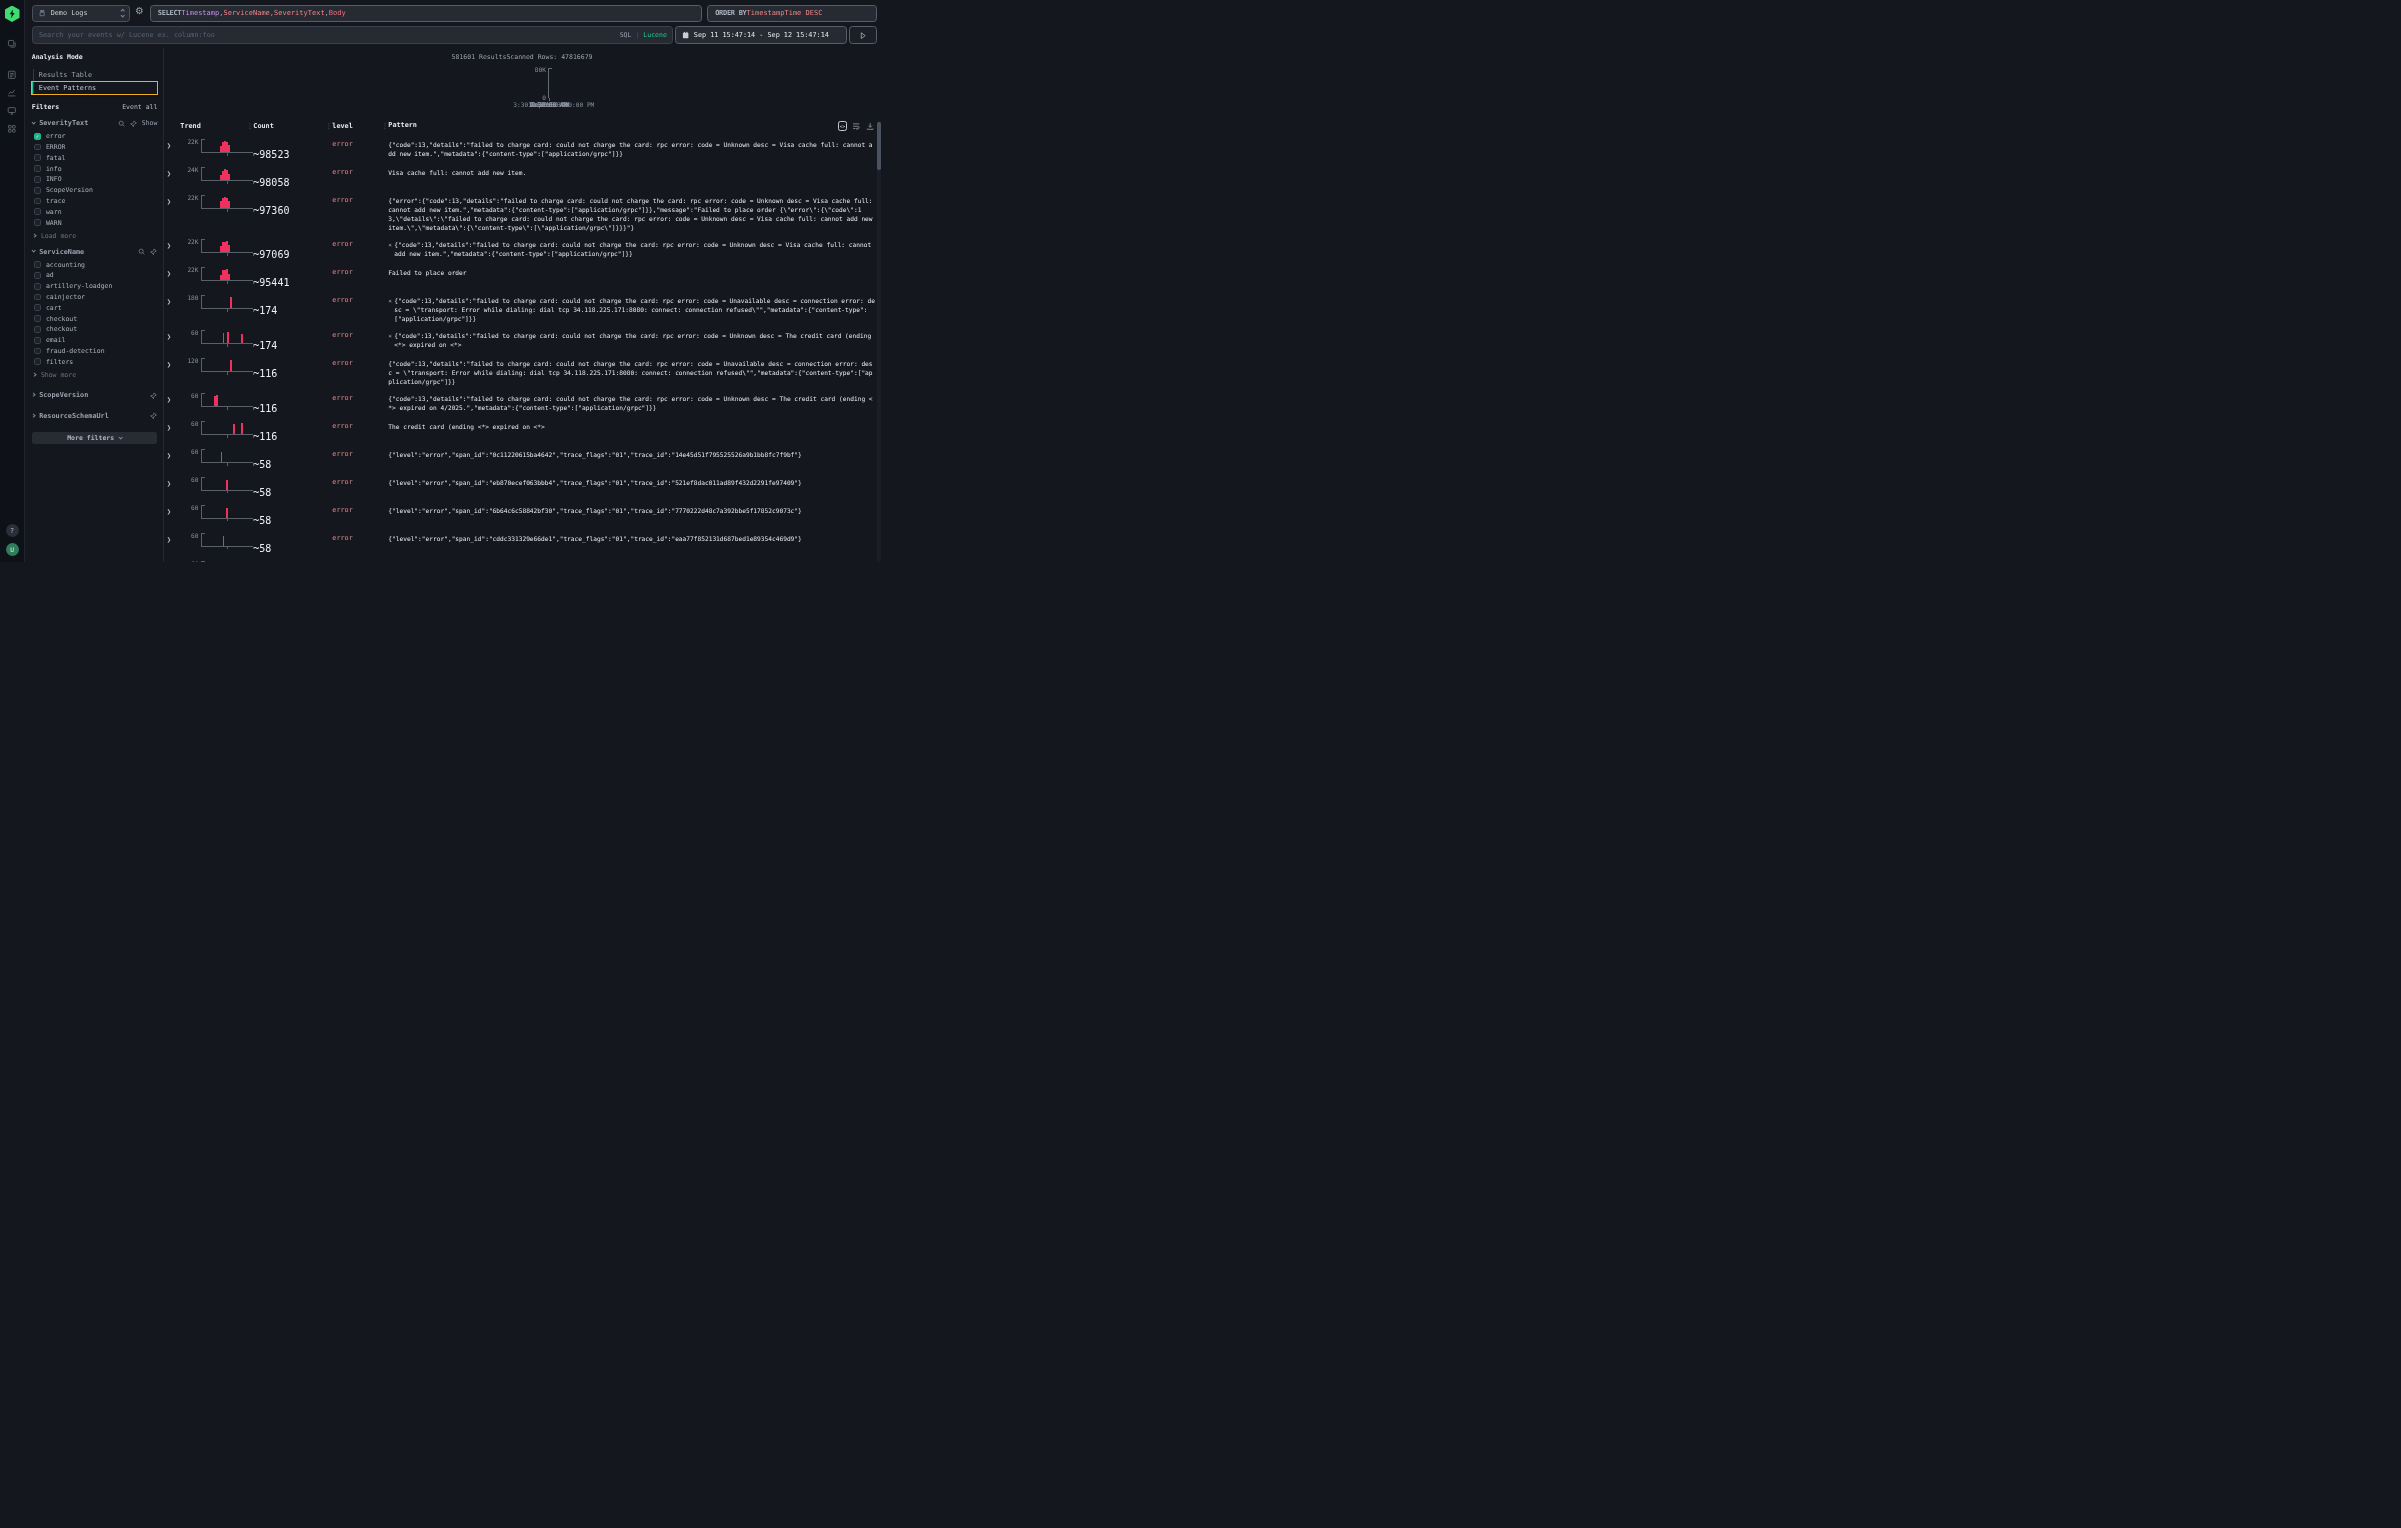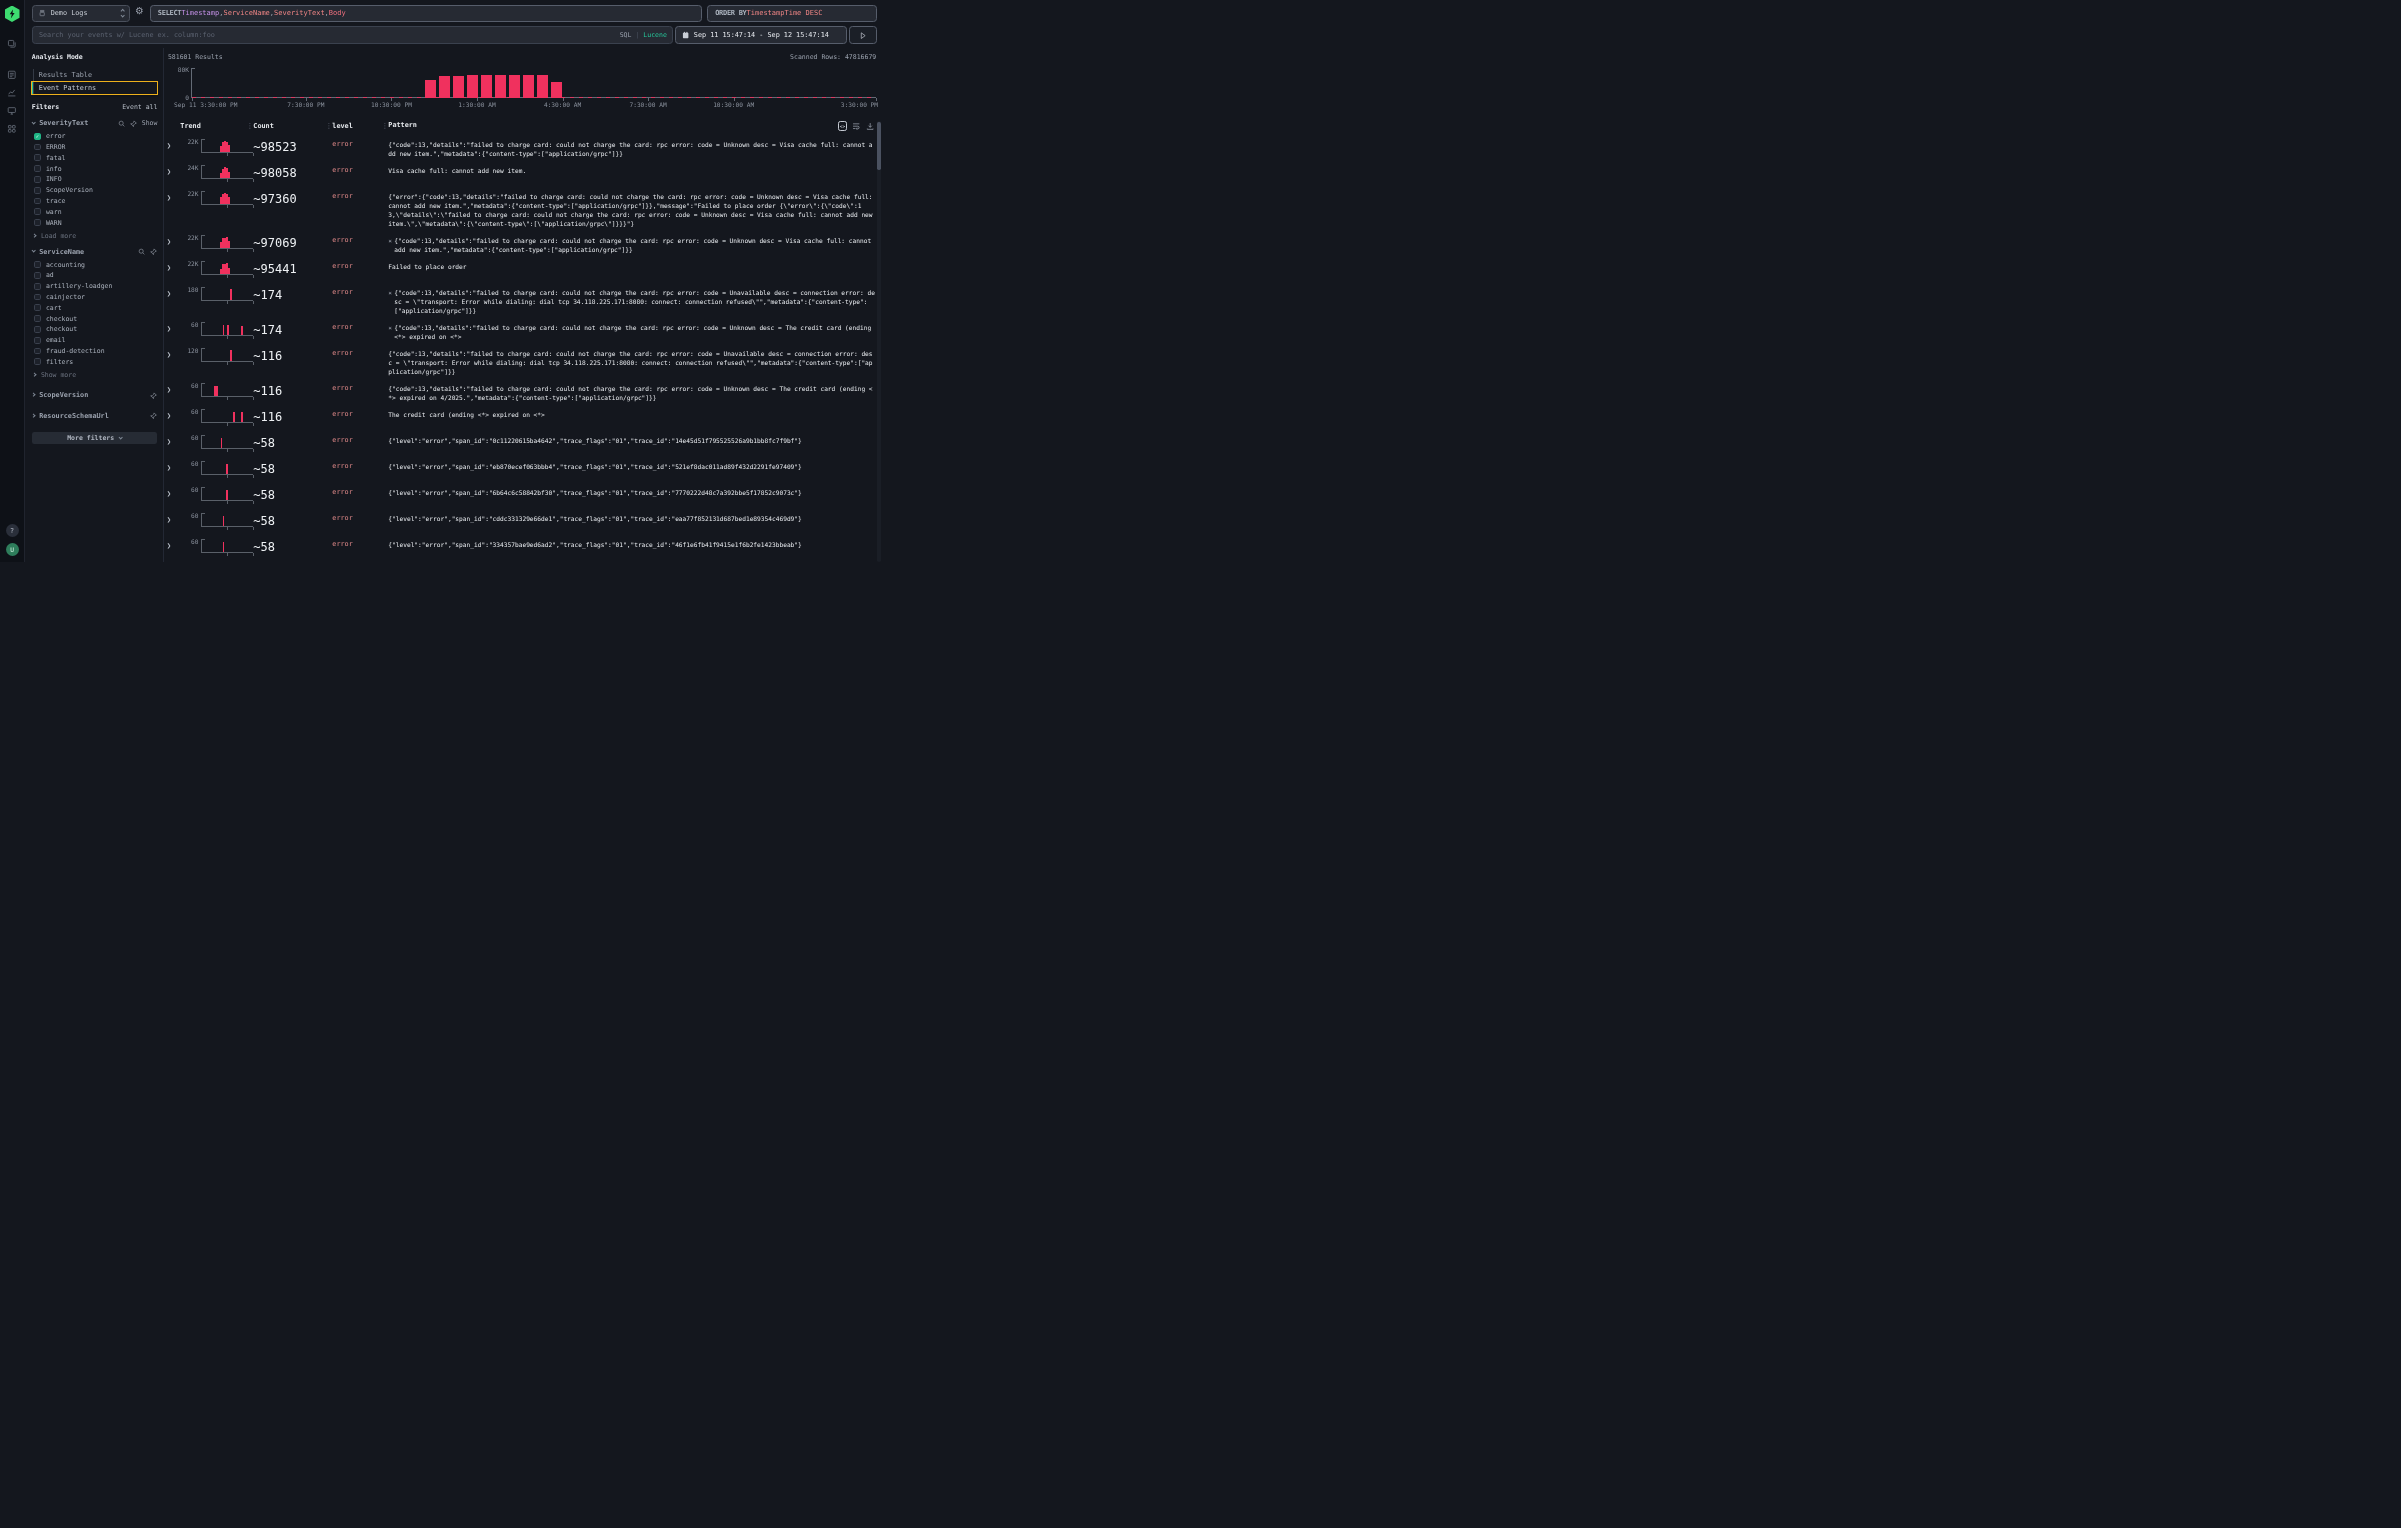--- a/index.html
+++ b/index.html
@@ -79,21 +79,21 @@
   .cbox.on { background:#1fb585; border-color:#1fb585; color:#fff; font-size:5px; font-weight:bold;}
   .fitem .lbl { color:#aab1bc; font-size:6.5px;}
   .more-link { display:flex; align-items:center; gap:4px; color:#6c7380; font-size:6.5px; margin:5.6px 0 0 1.7px; cursor:pointer;}
   .collapsed-group { display:flex; align-items:center; gap:4px; margin:12.4px 0; cursor:pointer;}
   .collapsed-group .fg-name{ flex:1;}
   .more-filters { width:100%; height:12px; background:#262b34; border:none; border-radius:2.3px; color:#aeb4bf;
                   font-family:inherit; font-size:6.5px; font-weight:bold; display:flex; align-items:center;
                   justify-content:center; gap:4.5px; cursor:pointer; margin-top:9px;}
 
   
-  .main { flex:1; min-width:0; padding:4.5px 2.3px 0 2.8px; display:flex; flex-direction:column; position:relative;}
+  .main { flex:1; min-width:0; padding:4.5px 2.3px 0 2.8px; display:flex; flex-direction:column; position:relative;align-items:center;}
   .res-head { display:flex; justify-content:space-between; color:#9aa1ad; font-size:6.5px; padding:0 4.5px 0 1.1px; margin-top:1.1px;}
   .chart { position:relative; height:41px; margin:6.8px 0 0 0;}
   .plot { position:absolute; left:24px; right:4.5px; top:0; height:30px; border-left:0.6px solid #646b76;}
   .ylab { position:absolute; right:calc(100% + 2.8px); color:#8a919d; font-size:6.2px;}
   .ylab.top{ top:-2.3px;} .ylab.zero{ bottom:-2.8px;}
   .ycap { position:absolute; left:0; top:0; width:3.4px; height:0.6px; background:#646b76;}
   .baseline { position:absolute; left:0; right:0; bottom:0; height:0.6px; background:#646b76;}
   .reddash { position:absolute; left:0; right:0; bottom:0; height:1.1px; opacity:.85;
              background:repeating-linear-gradient(90deg,#f0315e 0 4px,transparent 4px 9px);}
   .bar { position:absolute; bottom:0; background:#f0315e;}
@@ -115,21 +115,21 @@
   .trow { display:flex; align-items:flex-start; min-height:26px; padding:2.3px 0;}
   .rchev { color:#b9bfc9; font-size:7.3px; padding-top:4.5px; cursor:pointer; width:13.5px; flex:0 0 13.5px;}
   .trend-wrap { display:flex; padding-top:1.1px;}
   .tmax { width:19px; text-align:right; color:#8a919d; font-size:6.2px; padding-top:0.6px;}
   .spark { position:relative; width:54px; height:18.6px; margin-left:2.8px;}
   .sp-axis { position:absolute; left:0; top:1.1px; bottom:3.4px; width:0.6px; background:#5a6069;}
   .sp-cap { position:absolute; left:0; top:1.1px; width:3.4px; height:0.6px; background:#5a6069;}
   .sp-base { position:absolute; left:0; right:0; bottom:3.4px; height:0.6px; background:#5a6069;}
   .sp-tick { position:absolute; bottom:0.6px; width:0.6px; height:2.8px; background:#5a6069;}
   .sp-bar { position:absolute; background:#f0315e; width:1.7px;}
-  .count { color:#eef1f4; font-size:12px; padding-top:3.4px;}
+  .count { color:#eef1f4; font-size:10px; padding-top:3.4px;margin-top:9px;}
   .level { color:#e58c8c; font-size:6.8px; padding-top:3.4px;}
   .pattern { color:#e8ebef; font-size:6.2px; line-height:9px; padding-top:3.4px; word-break:break-all; white-space:pre-wrap;}
   .xmark { color:#9aa1ad; margin-right:2.3px;}
   .vscroll { position:absolute; right:0; top:0; bottom:0; width:3.4px; background:#1a1e26; border-radius:1.7px;}
   .vthumb { position:absolute; right:0; top:1.1px; width:3.4px; height:48px; background:#4a5160; border-radius:1.7px;}
 </style>
 </head>
 <body>
 
 <div class="app">

